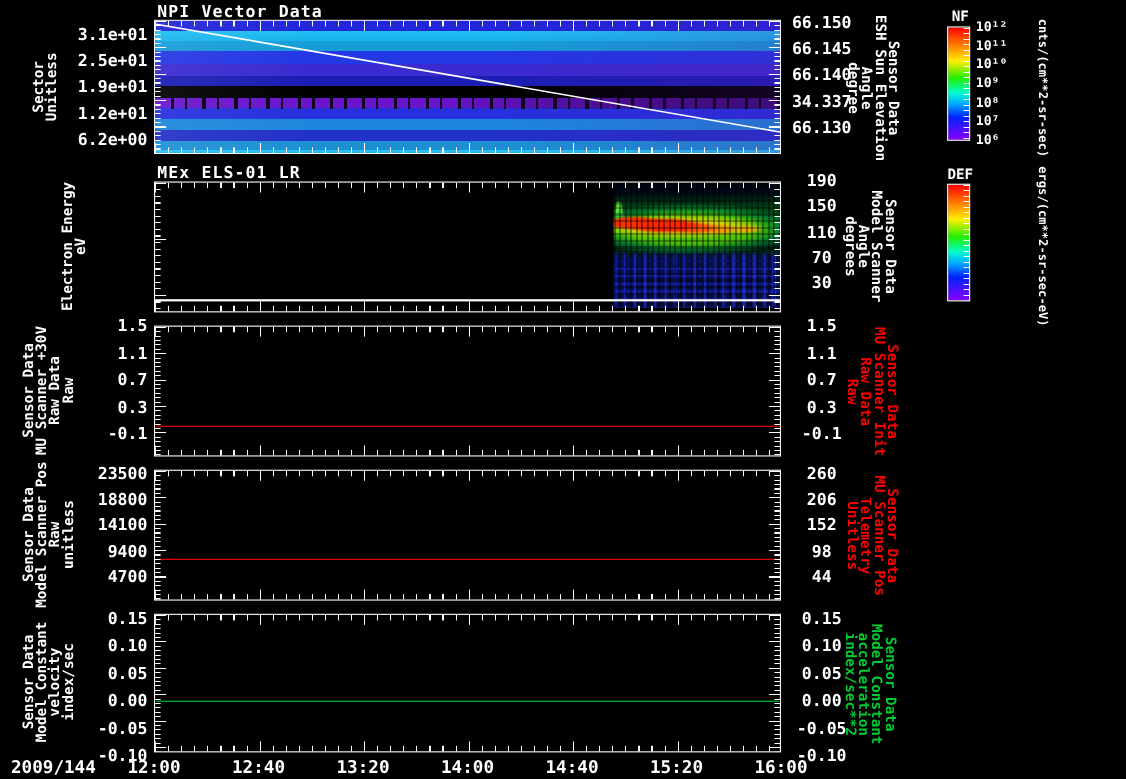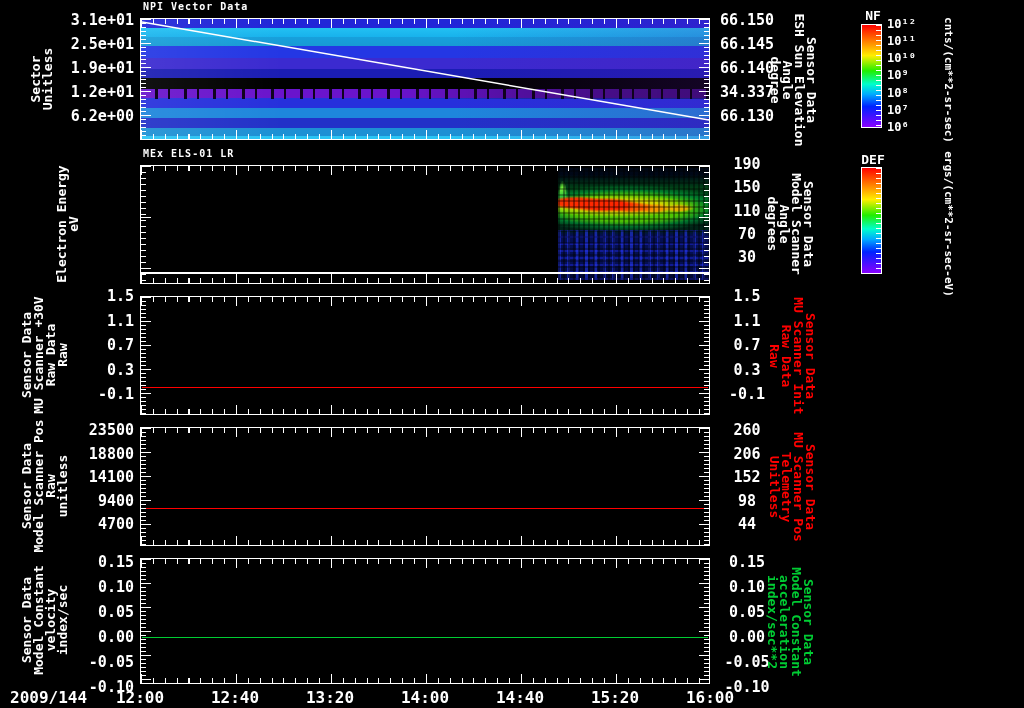--- a/index.html
+++ b/index.html
@@ -1,20 +1,20 @@
 <!DOCTYPE html>
 <html><head>
 <meta charset="utf-8">
 <style>
   html,body{margin:0;padding:0;background:#000;}
   .canvas{position:relative;width:1024px;height:708px;background:#000;overflow:hidden;
           font-family:"DejaVu Sans Mono","Liberation Mono",monospace;color:#fff;}
   .canvas *{box-sizing:border-box;}
 
-  .ptitle{position:absolute;font-size:10px;font-weight:bold;letter-spacing:1px;white-space:nowrap;}
+  .ptitle{position:absolute;font-size:15px;font-weight:bold;letter-spacing:1px;white-space:nowrap;}
 
   .panel{position:absolute;left:140px;width:570px;border:1px solid #fff;background:#000;}
 
   
   .tx{position:absolute;left:0;right:0;height:9px;background-repeat:no-repeat;
       background-image:
         repeating-linear-gradient(90deg,#fff 0 1px,transparent 1px 95px),
         repeating-linear-gradient(90deg,#fff 0 1px,transparent 1px 11.875px);
       background-size:100% 9px,100% 5px;}
   .tx.t{top:0;background-position:0 0,0 0;}
@@ -120,21 +120,21 @@
     <div class="spectro1"></div>
     <div class="noise1"></div>
     <svg class="diag" width="568" height="120">
       <line x1="1" y1="3" x2="568" y2="101" stroke="#ffffff" stroke-width="1.5"></line>
     </svg>
     <div class="tx t"></div>
     <div class="tx b"></div>
     <div class="ty l"></div>
     <div class="ty r"></div>
   </div>
-  <div class="ycol l" style="top:13px;height:110px;">
+  <div class="ycol l" style="top:24px;height:110px;">
       <div>3.1e+01</div>
       <div>2.5e+01</div>
       <div>1.9e+01</div>
       <div>1.2e+01</div>
       <div>6.2e+00</div>
     </div>
   <div class="ycol r" style="top:13px;height:110px;">
       <div>66.150</div>
       <div>66.145</div>
       <div>66.140</div>

